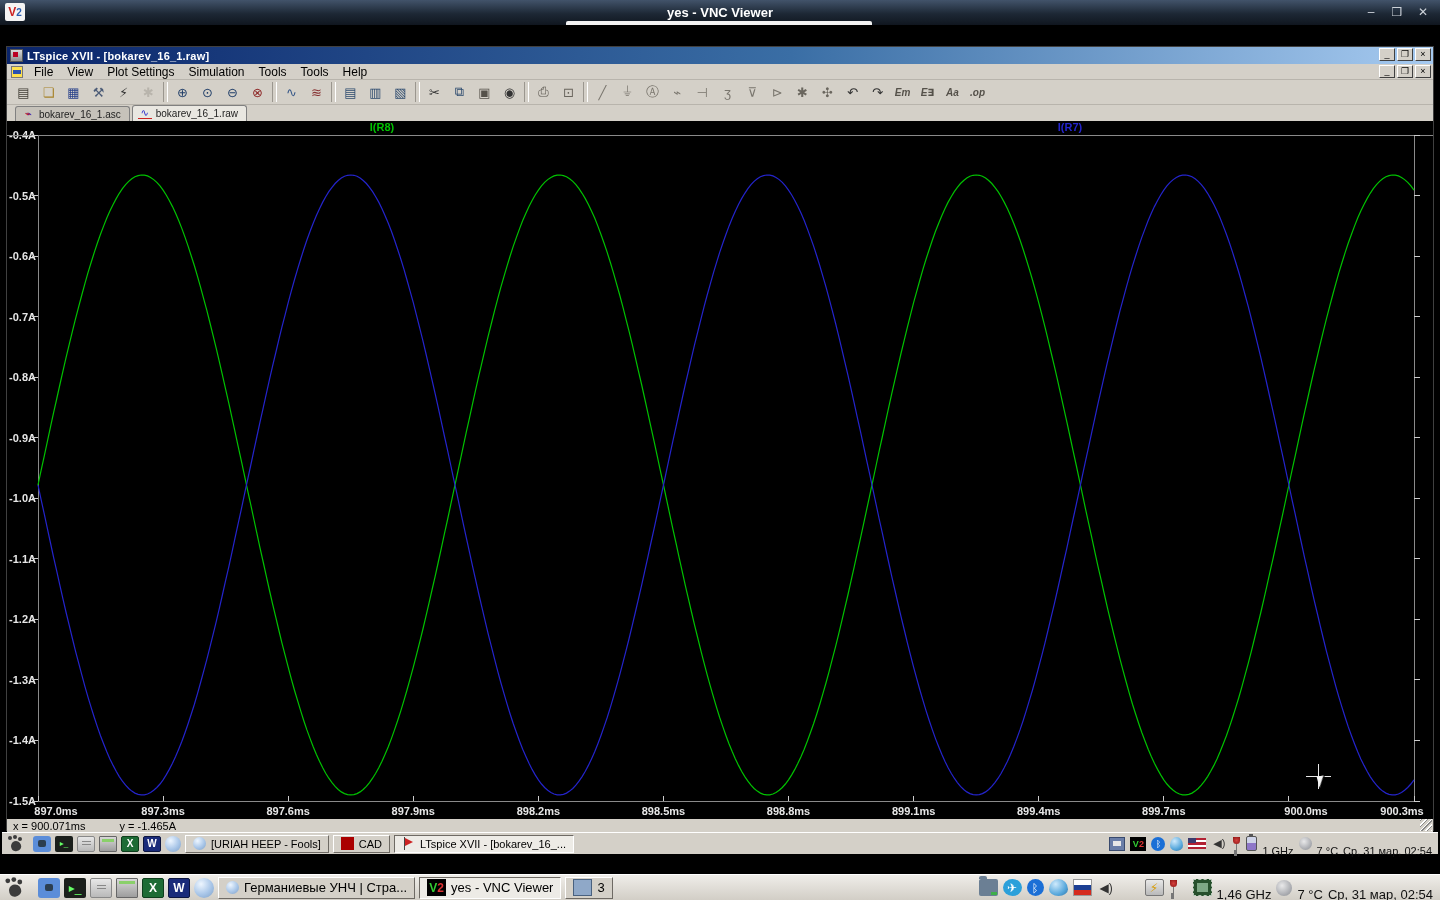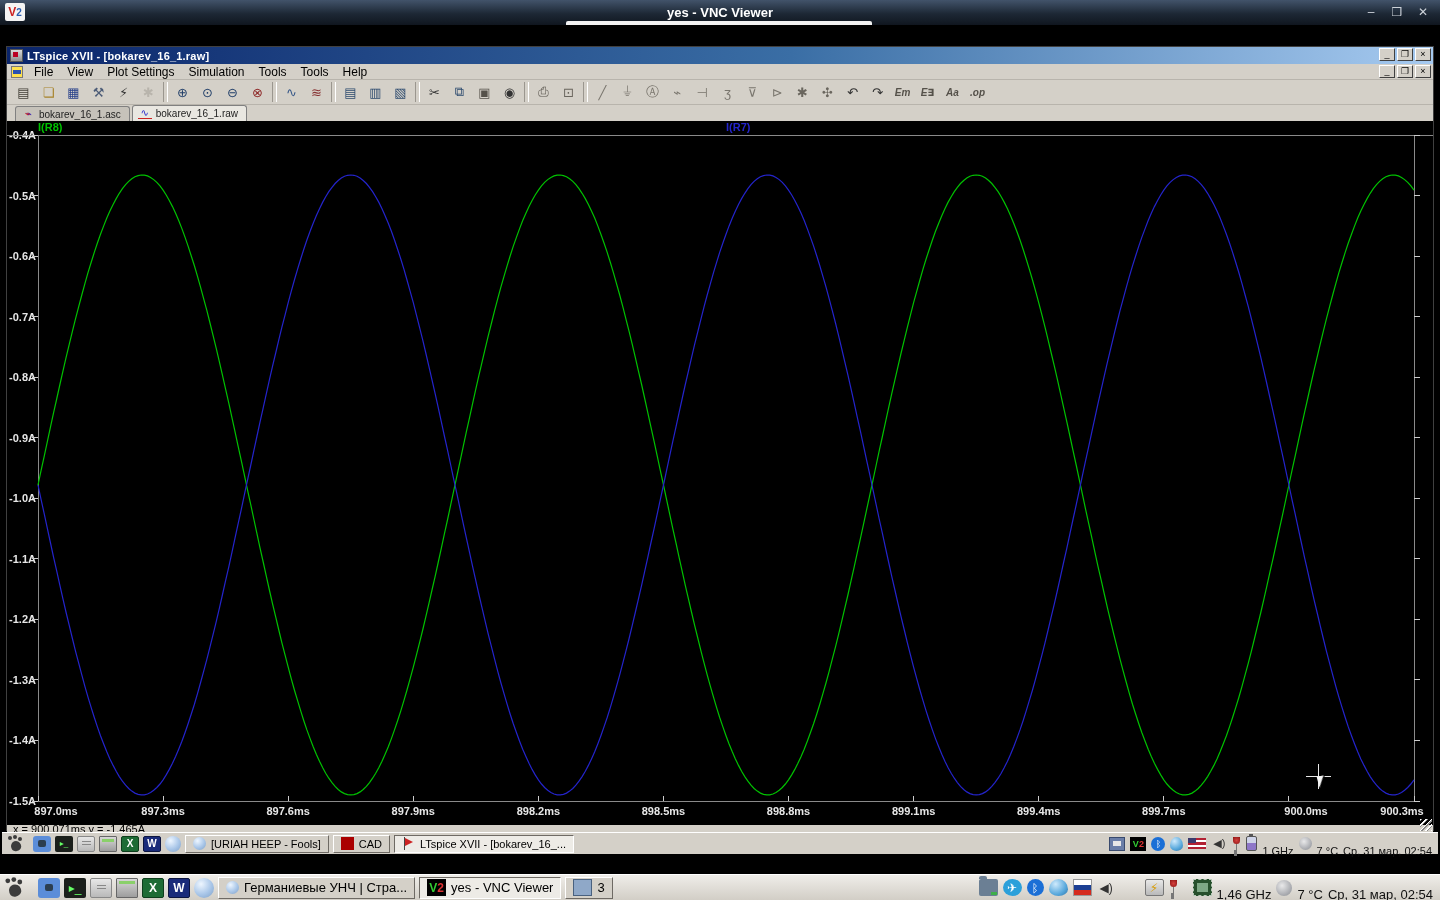--- a/index.html
+++ b/index.html
@@ -55,29 +55,29 @@
   .tab { height:15px; display:flex; align-items:center; padding:0 8px 0 5px; font-size:10px;
     border:1px solid #808080; border-bottom:none; border-radius:3px 3px 0 0; background:#c6c2ba; color:#222; margin-right:2px; }
   .tab.active { background:#e9e7e1; height:16px; font-weight:normal; }
   .tab-ic { width:14px; height:11px; margin-right:4px; font-size:10px; line-height:10px; text-align:center; }
   .tab-ic.schem { color:#c22; text-shadow:1px 0 #22c; }
   .tab-ic.wave { color:#22c; border-bottom:1px solid #c22; }
 
   
   .plot-pane { position:relative; width:1426px; height:697px; background:#000; overflow:hidden; }
   .legend-row { position:absolute; left:31px; top:0; width:1376px; height:13px; display:flex; }
-  .legend-cell { flex:1; text-align:left; font-size:11px; font-weight:bold; line-height:13px; }
+  .legend-cell { flex:1; text-align:center; font-size:11px; font-weight:bold; line-height:13px; }
   .plot-svg { position:absolute; left:0; top:0; }
   .ytick-label { position:absolute; font-size:11px; font-weight:bold; color:#e6e6e6; text-align:right;
     width:28px; transform:translateY(-6px); }
   .xtick-label { position:absolute; font-size:11px; font-weight:bold; color:#e6e6e6;
     transform:translateX(-50%); white-space:nowrap; }
 
-  .lt-statusbar { height:14px; background:#d4d0c8; border-top:7px solid #000000; display:flex;
-    align-items:center; font-size:11px; color:#000; padding-left:6px; gap:3px; position:relative; }
+  .lt-statusbar { height:14px; background:#d4d0c8; border-top:1px solid #000000; display:flex;
+    align-items:center; font-size:11px; color:#000; padding-left:6px; gap:34px; position:relative; }
   .grip { position:absolute; right:1px; bottom:1px; width:12px; height:12px;
     background:repeating-linear-gradient(135deg,#fff 0 1px,#888 1px 2px,transparent 2px 4px); }
 
   
   .taskbar { display:flex; align-items:center; }
   .taskbar.guest { position:absolute; left:2px; top:807px; width:1436px; height:22px;
     background:#d4d0c8; border-top:1px solid #fff; font-size:11px; padding:0 2px; }
   .taskbar.host { position:absolute; left:0; top:874px; width:1440px; height:26px;
     background:linear-gradient(#efede9,#d2cec6); border-top:1px solid #fff; font-size:13px; padding:0 3px; }
 

